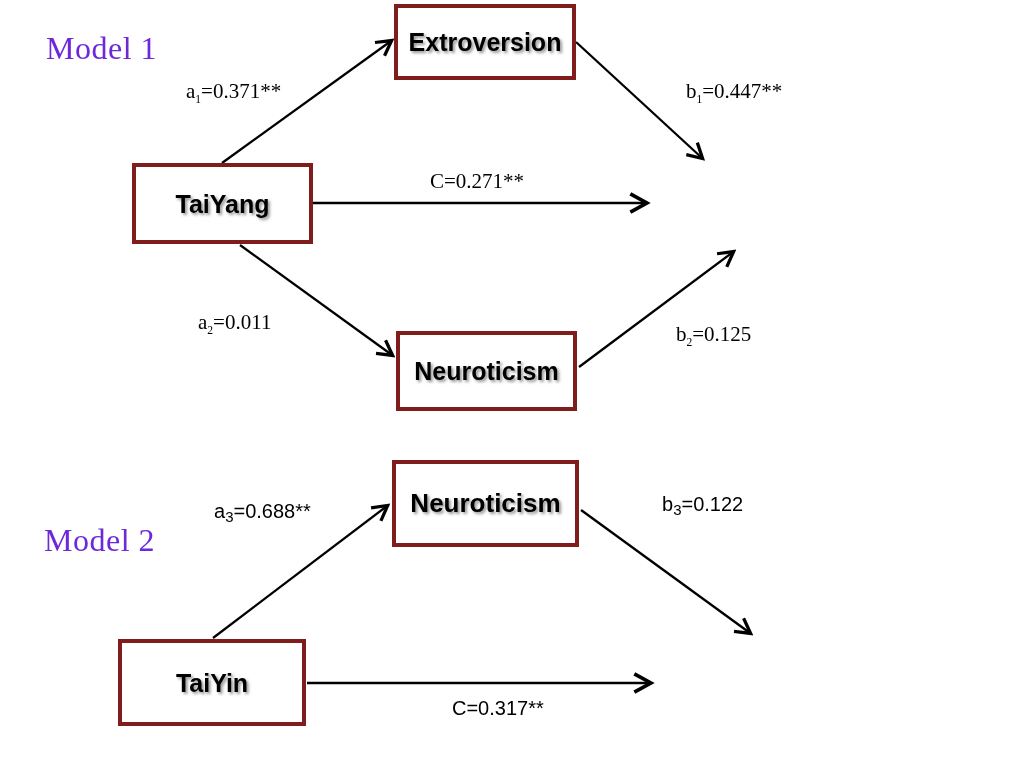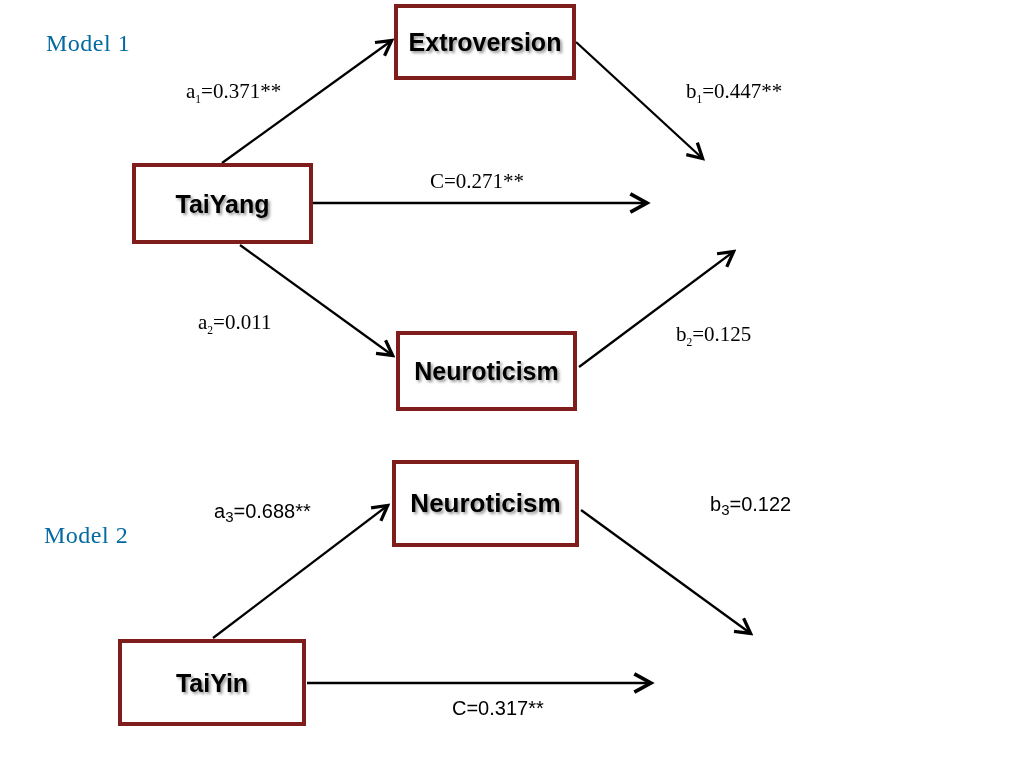--- a/index.html
+++ b/index.html
@@ -28,41 +28,41 @@
   .node-ext   {left:394px;top:4px;  width:182px;height:76px;font-size:25px;}
   .node-ty    {left:132px;top:163px;width:181px;height:81px;font-size:25px;}
   .node-stg   {left:652px;top:162px;width:186px;height:87px;font-size:24px;}
   .node-neu1  {left:396px;top:331px;width:181px;height:80px;font-size:25px;}
   .node-neu2  {left:392px;top:460px;width:187px;height:87px;font-size:26px;}
   .node-tyin  {left:118px;top:639px;width:188px;height:87px;font-size:25px;}
   .node-mpfc  {left:658px;top:638px;width:187px;height:89px;font-size:24px;}
   .model-title{
     position:absolute;
     font-family:"Liberation Serif",serif;
-    font-size:24px;color:#0369a1;
+    font-size:32px;color:#6d28d9;
     letter-spacing:0.5px;
   }
   .title-1{left:46px;top:30px;}
   .title-2{left:44px;top:474px;margin-top:48px;}
   .plabel{
     position:absolute;
     color:#000;
     white-space:nowrap;
   }
   .plabel.serif{font-family:"Liberation Serif",serif;font-size:21px;}
   .plabel.sans {font-family:"Liberation Sans",sans-serif;font-size:20px;}
   .plabel.serif sub{font-size:0.55em;vertical-align:-0.4em;line-height:0;}
   .plabel.sans  sub{font-size:0.75em;vertical-align:-0.28em;line-height:0;}
   .lbl-a1{left:186px;top:79px;text-align:center;}
   .lbl-b1{left:686px;top:79px;}
   .lbl-c1{left:430px;top:169px;}
   .lbl-a2{left:198px;top:310px;}
   .lbl-b2{left:676px;top:322px;}
   .lbl-a3{left:214px;top:500px;}
-  .lbl-b3{left:662px;top:493px;margin-left:48px;}
+  .lbl-b3{left:662px;top:493px;}
   .lbl-c2{left:452px;top:697px;}
 </style>
 </head>
 <body>
 
 <div class="canvas">
 
   <svg class="arrow-layer" width="1024" height="768" viewBox="0 0 1024 768">
     <defs>
       <marker id="arr" viewBox="0 0 12 12" refX="9.5" refY="6" markerWidth="8.5" markerHeight="8.5" orient="auto">

